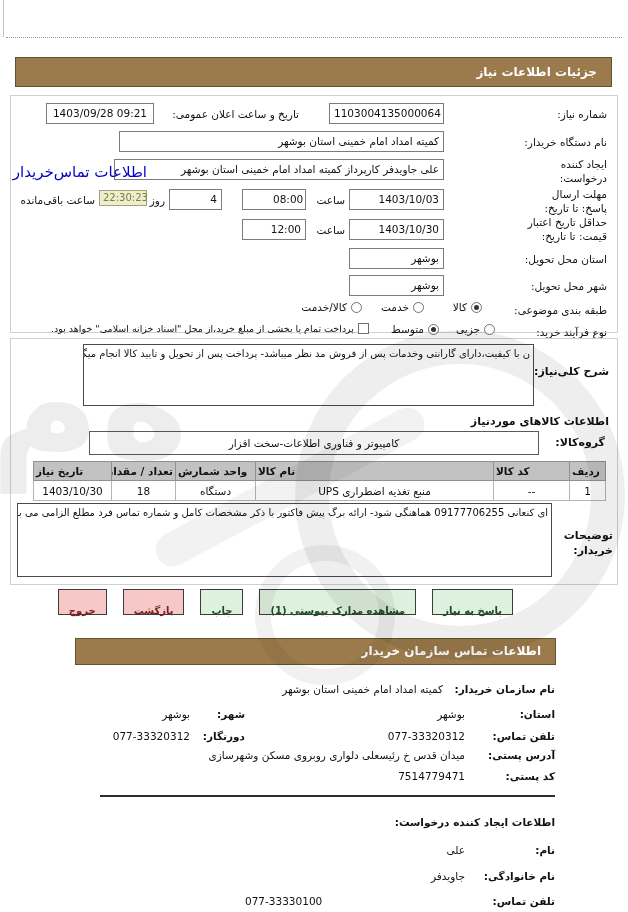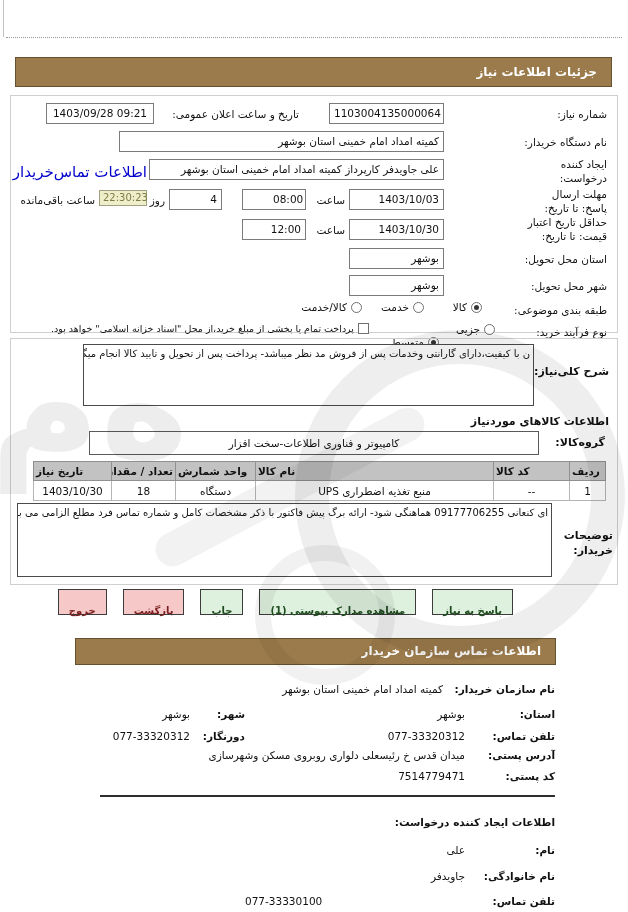--- a/index.html
+++ b/index.html
@@ -111,21 +111,21 @@
 
   <div class="lbl nowrap" style="top:11px; right:10px;">شماره نیاز:</div>
   <div class="field num ltr" style="top:7px; right:173px; width:115px;">1103004135000064</div>
   <div class="lbl nowrap" style="top:11px; right:318px;">تاریخ و ساعت اعلان عمومی:</div>
   <div class="field ltr" style="top:7px; right:463px; width:108px; text-align:center;">1403/09/28  09:21</div>
 
   <div class="lbl nowrap" style="top:39px; right:10px;">نام دستگاه خریدار:</div>
   <div class="field" style="top:35px; right:173px; width:325px;">کمیته امداد امام  خمینی  استان  بوشهر</div>
 
   <div class="lbl" style="top:61px; right:10px; width:72px;">ایجاد کننده درخواست:</div>
-  <div class="field" style="top:63px; right:173px; width:295px;">علی جاویدفر  کارپرداز  کمیته امداد امام  خمینی  استان  بوشهر</div>
+  <div class="field" style="top:63px; right:173px; width:330px;">علی جاویدفر  کارپرداز  کمیته امداد امام  خمینی  استان  بوشهر</div>
   <div class="link" style="top:67px; right:470px;">اطلاعات تماس‌خریدار</div>
 
   <div class="lbl" style="top:91px; right:10px; width:80px;">مهلت ارسال پاسخ: تا تاریخ:</div>
   <div class="field num ltr" style="top:93px; right:173px; width:95px;">1403/10/03</div>
   <div class="lbl nowrap" style="top:97px; right:272px;">ساعت</div>
   <div class="field num ltr" style="top:93px; right:311px; width:64px;padding-left:30px;">08:00</div>
   <div class="field num ltr" style="top:93px; right:395px; width:53px;">4</div>
   <div class="lbl nowrap" style="top:97px; right:452px;">روز</div>
   <div class="timerbox ltr" style="top:94px; right:470px; width:48px;">22:30:23</div>
   <div class="lbl nowrap" style="top:97px; right:522px;">ساعت باقی‌مانده</div>
@@ -153,21 +153,21 @@
   <div class="radio-item" style="top:205px; right:255px;">
     <span class="radio"></span>
     <span>کالا/خدمت</span>
   </div>
 
   <div class="lbl nowrap" style="top:229px; right:10px;">نوع فرآیند خرید:</div>
   <div class="radio-item" style="top:227px; right:122px;">
     <span class="radio"></span>
     <span>جزیی</span>
   </div>
-  <div class="radio-item" style="top:240px; right:178px;margin-left:48px;">
+  <div class="radio-item" style="top:227px; right:178px;margin-left:48px;">
     <span class="radio selected"></span>
     <span>متوسط</span>
   </div>
   <div class="radio-item" style="top:227px; right:248px; font-size:9.5px;">
     <span class="checkbox"></span>
     <span class="nowrap">پرداخت تمام یا بخشی از مبلغ خرید،از محل "اسناد خزانه اسلامی" خواهد بود.</span>
   </div>
 </div>
 
 <div class="panel" style="top:338px; height:247px;">

